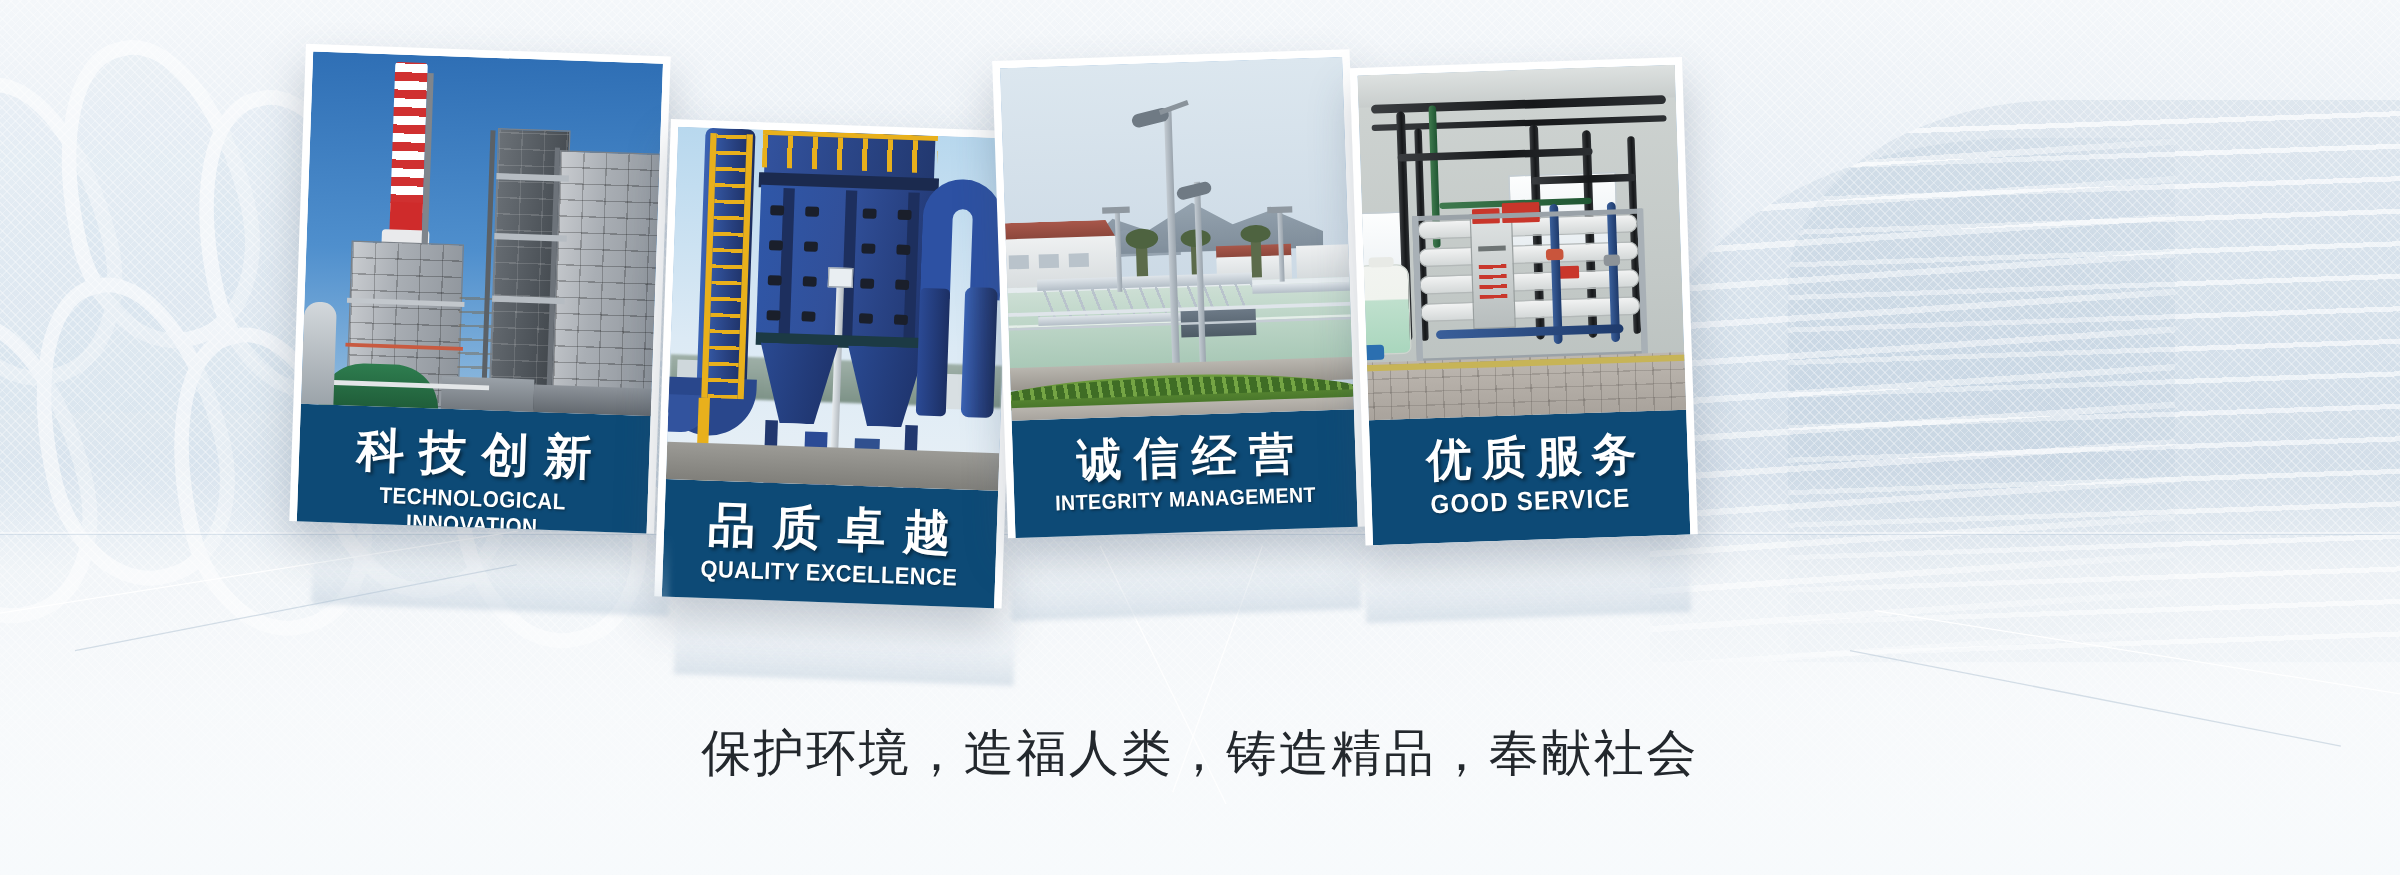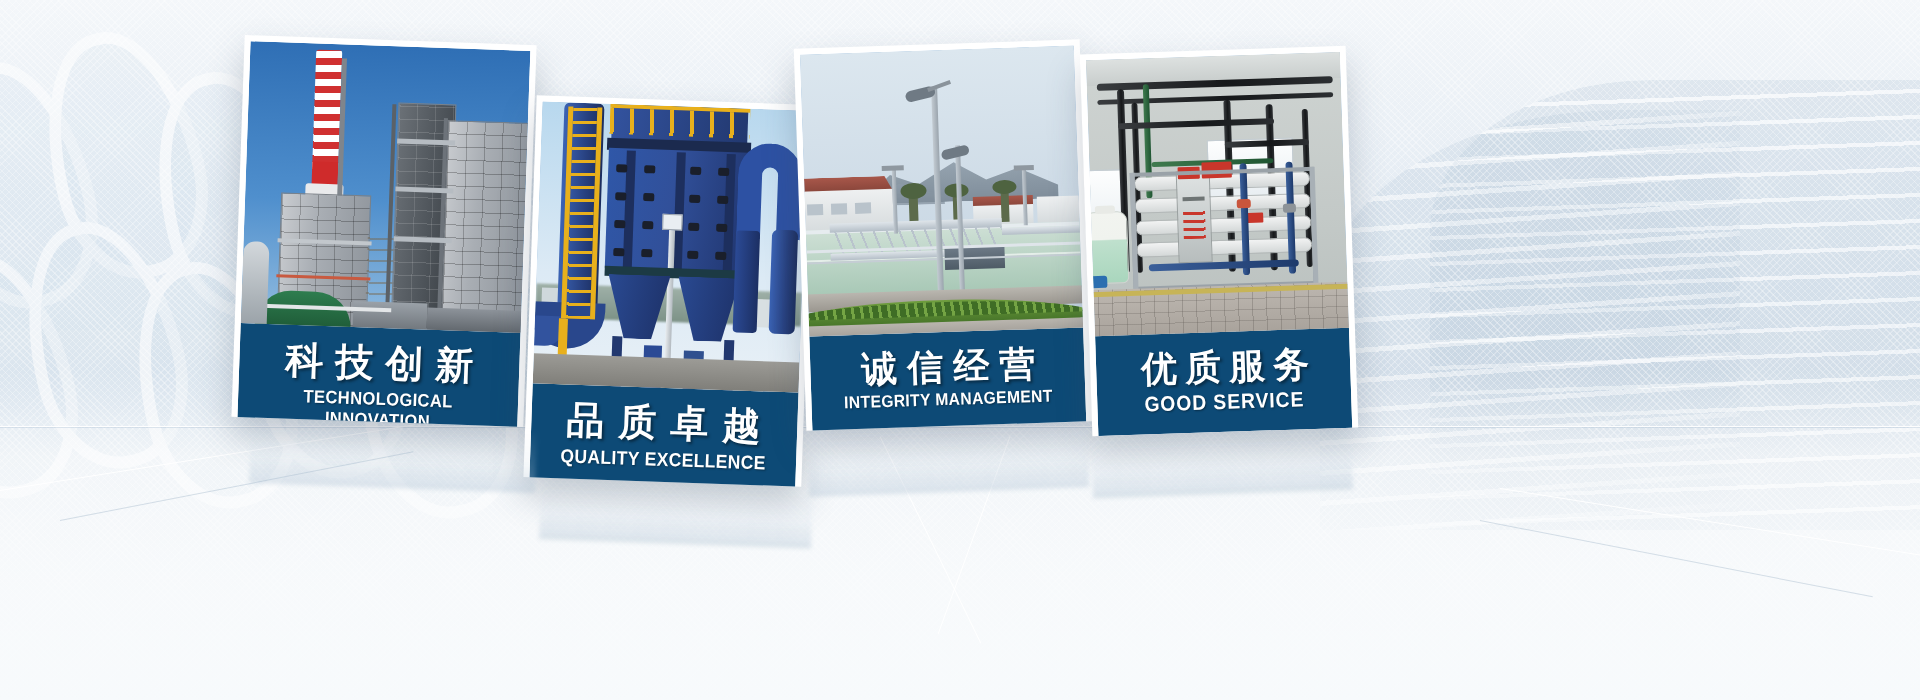--- a/index.html
+++ b/index.html
@@ -496,14 +496,15 @@
         </div>
       </div>
     </div>
 
     <div class="reflection" style="left:250px; top:424px; width:286px; height:64px; transform:rotate(2deg) scaleY(-1);"></div>
     <div class="reflection" style="left:540px; top:484px; width:272px; height:60px; transform:rotate(2deg) scaleY(-1);"></div>
     <div class="reflection" style="left:808px; top:428px; width:280px; height:64px; transform:rotate(-2deg) scaleY(-1);"></div>
     <div class="reflection" style="left:1092px; top:434px; width:260px; height:60px; transform:rotate(-2deg) scaleY(-1);"></div>
   </div>
 
+  <div class="tagline">保护环境，造福人类，铸造精品，奉献社会</div>
 
 </div>
 
 </body></html>

